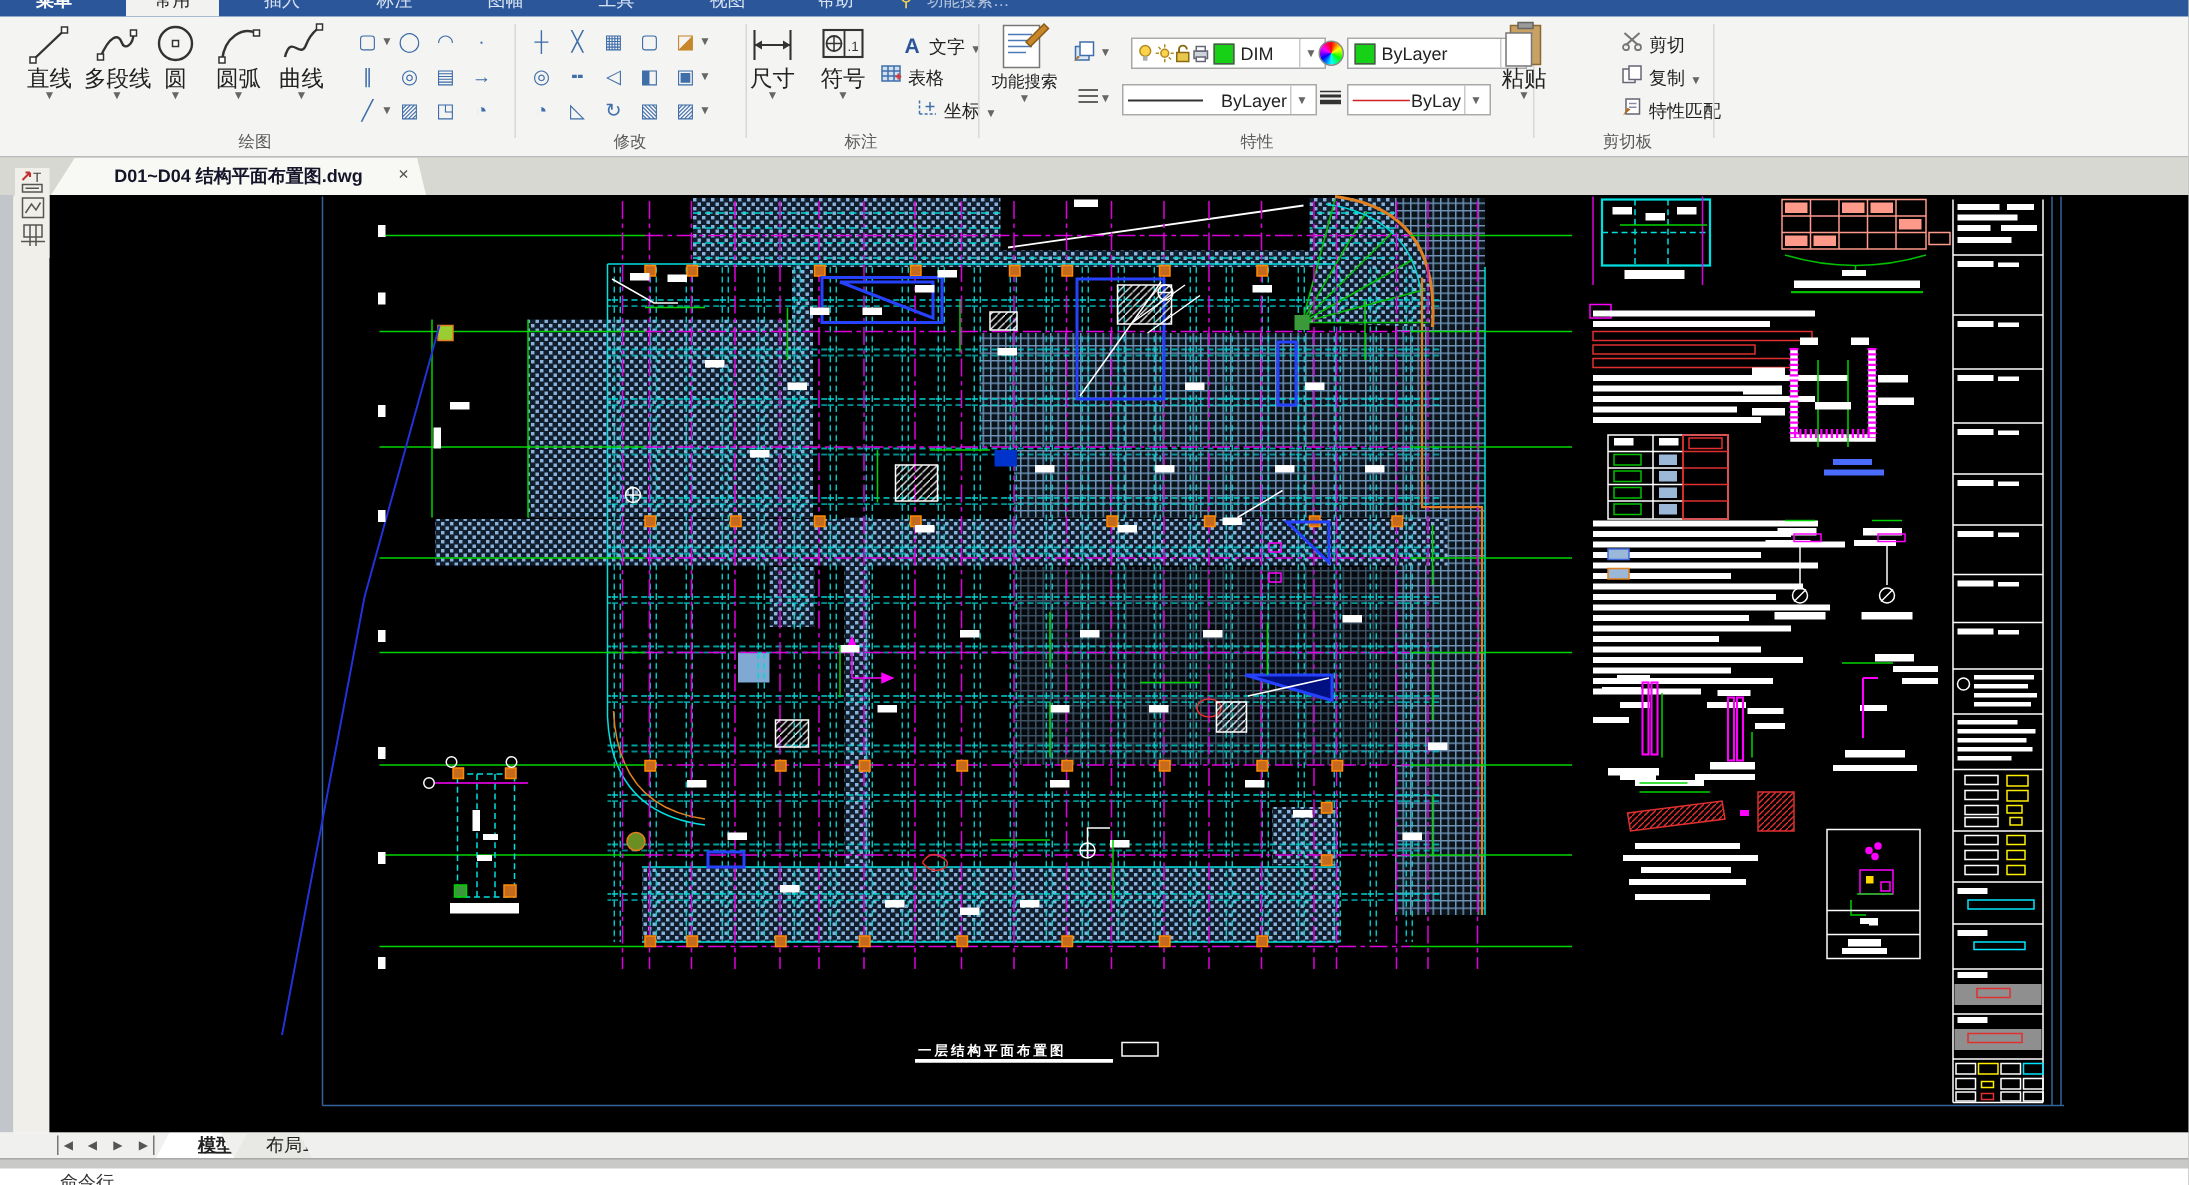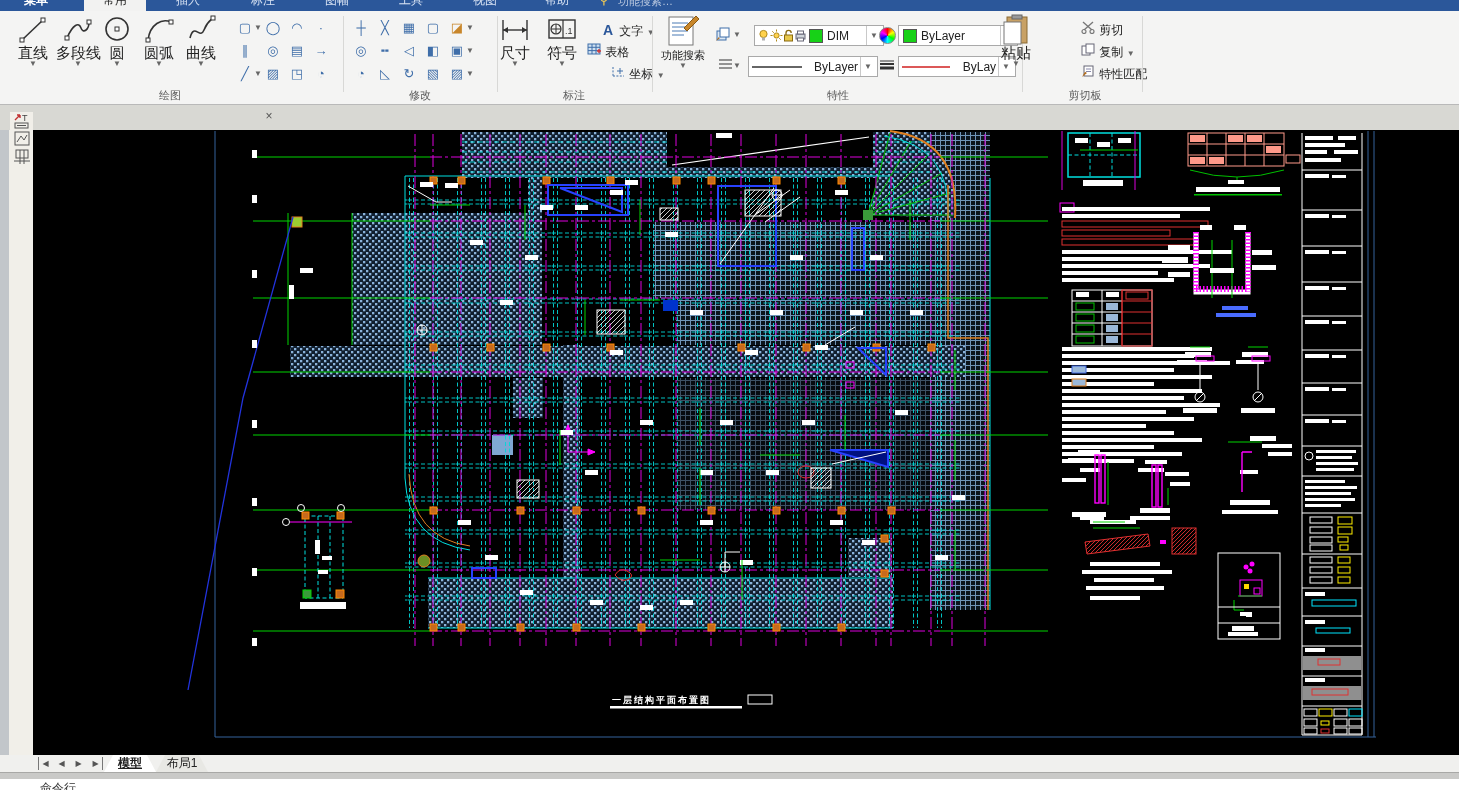--- a/index.html
+++ b/index.html
@@ -42,21 +42,21 @@
   
   #lstrip1{left:0;top:130px;width:9px;height:625px;background:#c2c6ca}
   #lstrip2{left:9px;top:130px;width:24px;height:625px;background:#f1efe9}
   #ltools{left:10px;top:112px;width:23px;height:60px;background:#f1efe9;z-index:5}
   .ltool{width:20px;height:18px;margin:0 auto}
   
   #canvas{left:33px;top:130px;width:1426px;height:625px;background:#000}
   
   #statusbar{left:0;top:755px;width:1459px;height:17px;background:#f0f0ee;font-size:11px;color:#444}
   .nav{position:absolute;top:2px;width:13px;height:13px;line-height:13px;text-align:center;color:#555;font-size:8px}
-  .ltab{position:absolute;top:0;height:17px;line-height:17px;font-size:12px;text-align:center;color:#222}
+  .ltab{position:absolute;top:0;height:17px;line-height:17px;font-size:12px;text-align:right;color:#222}
   .ltab.active{background:#fff;font-weight:bold;text-decoration:underline;
     clip-path:polygon(9px 0,calc(100% - 9px) 0,100% 100%,0 100%)}
   .ltab.plain{clip-path:polygon(9px 0,calc(100% - 9px) 0,100% 100%,0 100%);background:#e8e8e4}
   #sdivider{left:0;top:772px;width:1459px;height:7px;background:#c9c9c7;border-top:1px solid #a8a8a6}
   #cmdline{left:0;top:779px;width:1459px;height:11px;background:#fff;overflow:hidden}
   #cmdline span{position:absolute;left:40px;top:1px;font-size:12px;color:#333}
 </style>
 </head>
 <body>
 
@@ -290,21 +290,21 @@
   </div>
 
   <span class="sic" style="left:878px;top:47px">
     <svg width="16" height="12" viewBox="0 0 16 12">
         <line x1="1" y1="2" x2="15" y2="2" stroke="#333" stroke-width="1"></line>
         <line x1="1" y1="5" x2="15" y2="5" stroke="#333" stroke-width="2"></line>
         <line x1="1" y1="9" x2="15" y2="9" stroke="#333" stroke-width="3"></line>
       </svg>
   </span>
 
-  <div class="sel" style="left:898px;top:45px;width:118px">
+  <div class="sel" style="left:898px;top:45px;width:96px">
     <svg width="50" height="6" viewBox="0 0 50 6">
         <line x1="1" y1="3" x2="49" y2="3" stroke="#d02020" stroke-width="1.4"></line>
       </svg>
     <span class="grow" style="text-align:right;padding-right:2px">ByLay</span>
     <span class="dn">▼</span>
   </div>
 
   <div class="plabel" style="left:778px;width:120px">特性</div>
   <div class="psep" style="left:1022px"></div>
 
@@ -347,20 +347,21 @@
           <path d="M1 12 l5 -4 -2 -1.2 Z" fill="#b06a1a"></path>
         </svg>
     </span>
     <span>特性匹配</span>
   </div>
   <div class="plabel" style="left:1035px;width:100px">剪切板</div>
   <div class="psep" style="left:1142px"></div>
 </div>
 
 <div id="docbar" class="abs">
+  <div id="doctab">D01~D04 结构平面布置图.dwg</div>
   <span id="docclose">×</span>
 </div>
 
 <div id="lstrip1" class="abs"></div>
 <div id="lstrip2" class="abs"></div>
 <div id="ltools" class="abs">
   <div class="ltool">
     <svg width="20" height="18" viewBox="0 0 20 18">
         <path d="M3 8 l5 -5 m0 0 h-3 m3 0 v3" stroke="#c03030" fill="none" stroke-width="1.4"></path>
         <text x="10" y="9" font-size="9" fill="#444">T</text>

